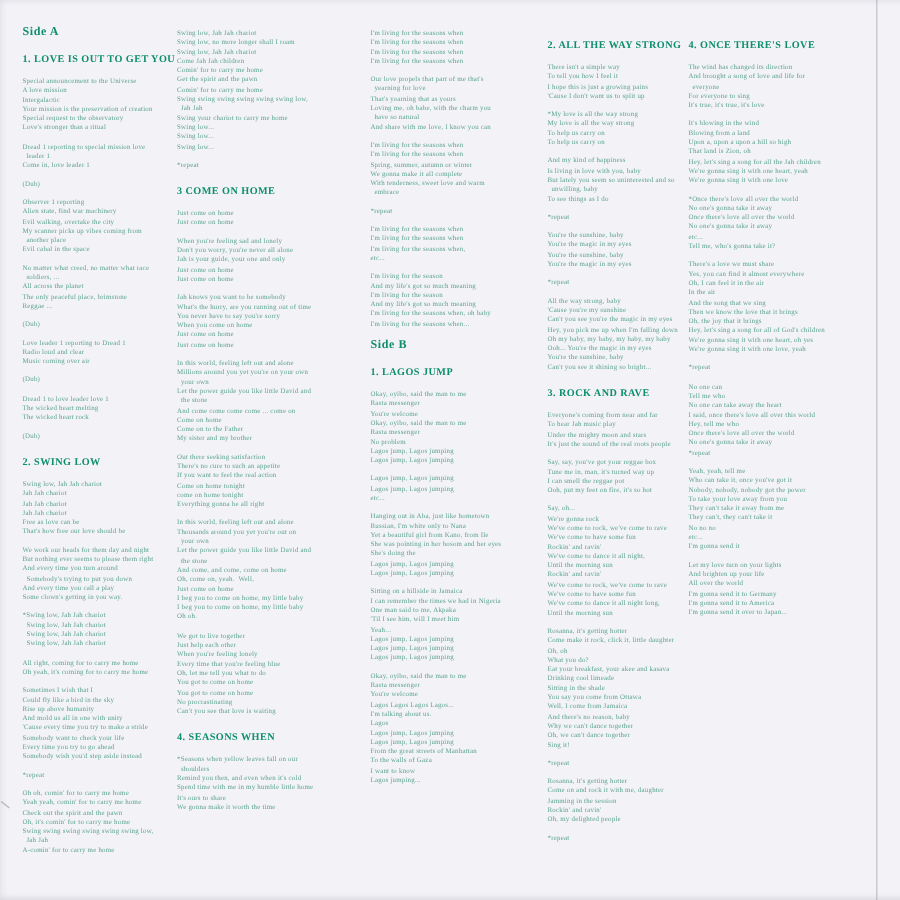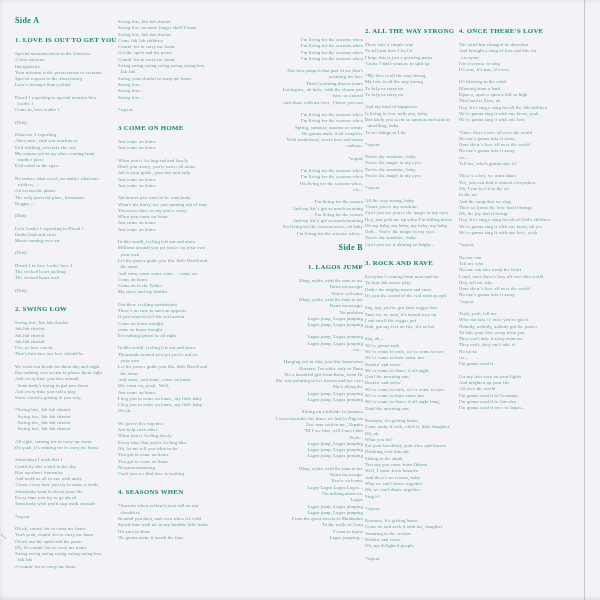--- a/index.html
+++ b/index.html
@@ -8,21 +8,21 @@
     width:600px;height:600px;
     background:#f3f2f6;
     overflow:hidden;
     font-family:"Liberation Serif","DejaVu Serif",serif;
     box-shadow:inset -3px 0 5px rgba(60,60,80,.07), inset 0 -2px 4px rgba(60,60,80,.05), inset 2px 0 4px rgba(60,60,80,.04);
     padding-left:24px;
   }
   .col{position:absolute;top:16px;}
   #col-0{left:15px;width:104px;}
   #col-1{left:118px;width:124px;top:19px;}
-  #col-2{left:247px;width:116px;top:37px;text-align:right;}
+  #col-2{left:247px;width:116px;top:19px;}
   #col-3{left:365px;width:98px;}
   #col-4{left:459px;width:122px;}
   .side-heading{
     font-size:8px;font-weight:bold;color:#0d8f6e;
     letter-spacing:.4px;margin:0 0 11px 0;
   }
   .song-title{
     font-size:6.8px;font-weight:bold;color:#0d8f6e;
     letter-spacing:.3px;margin:11px 0 8px 0;
   }

